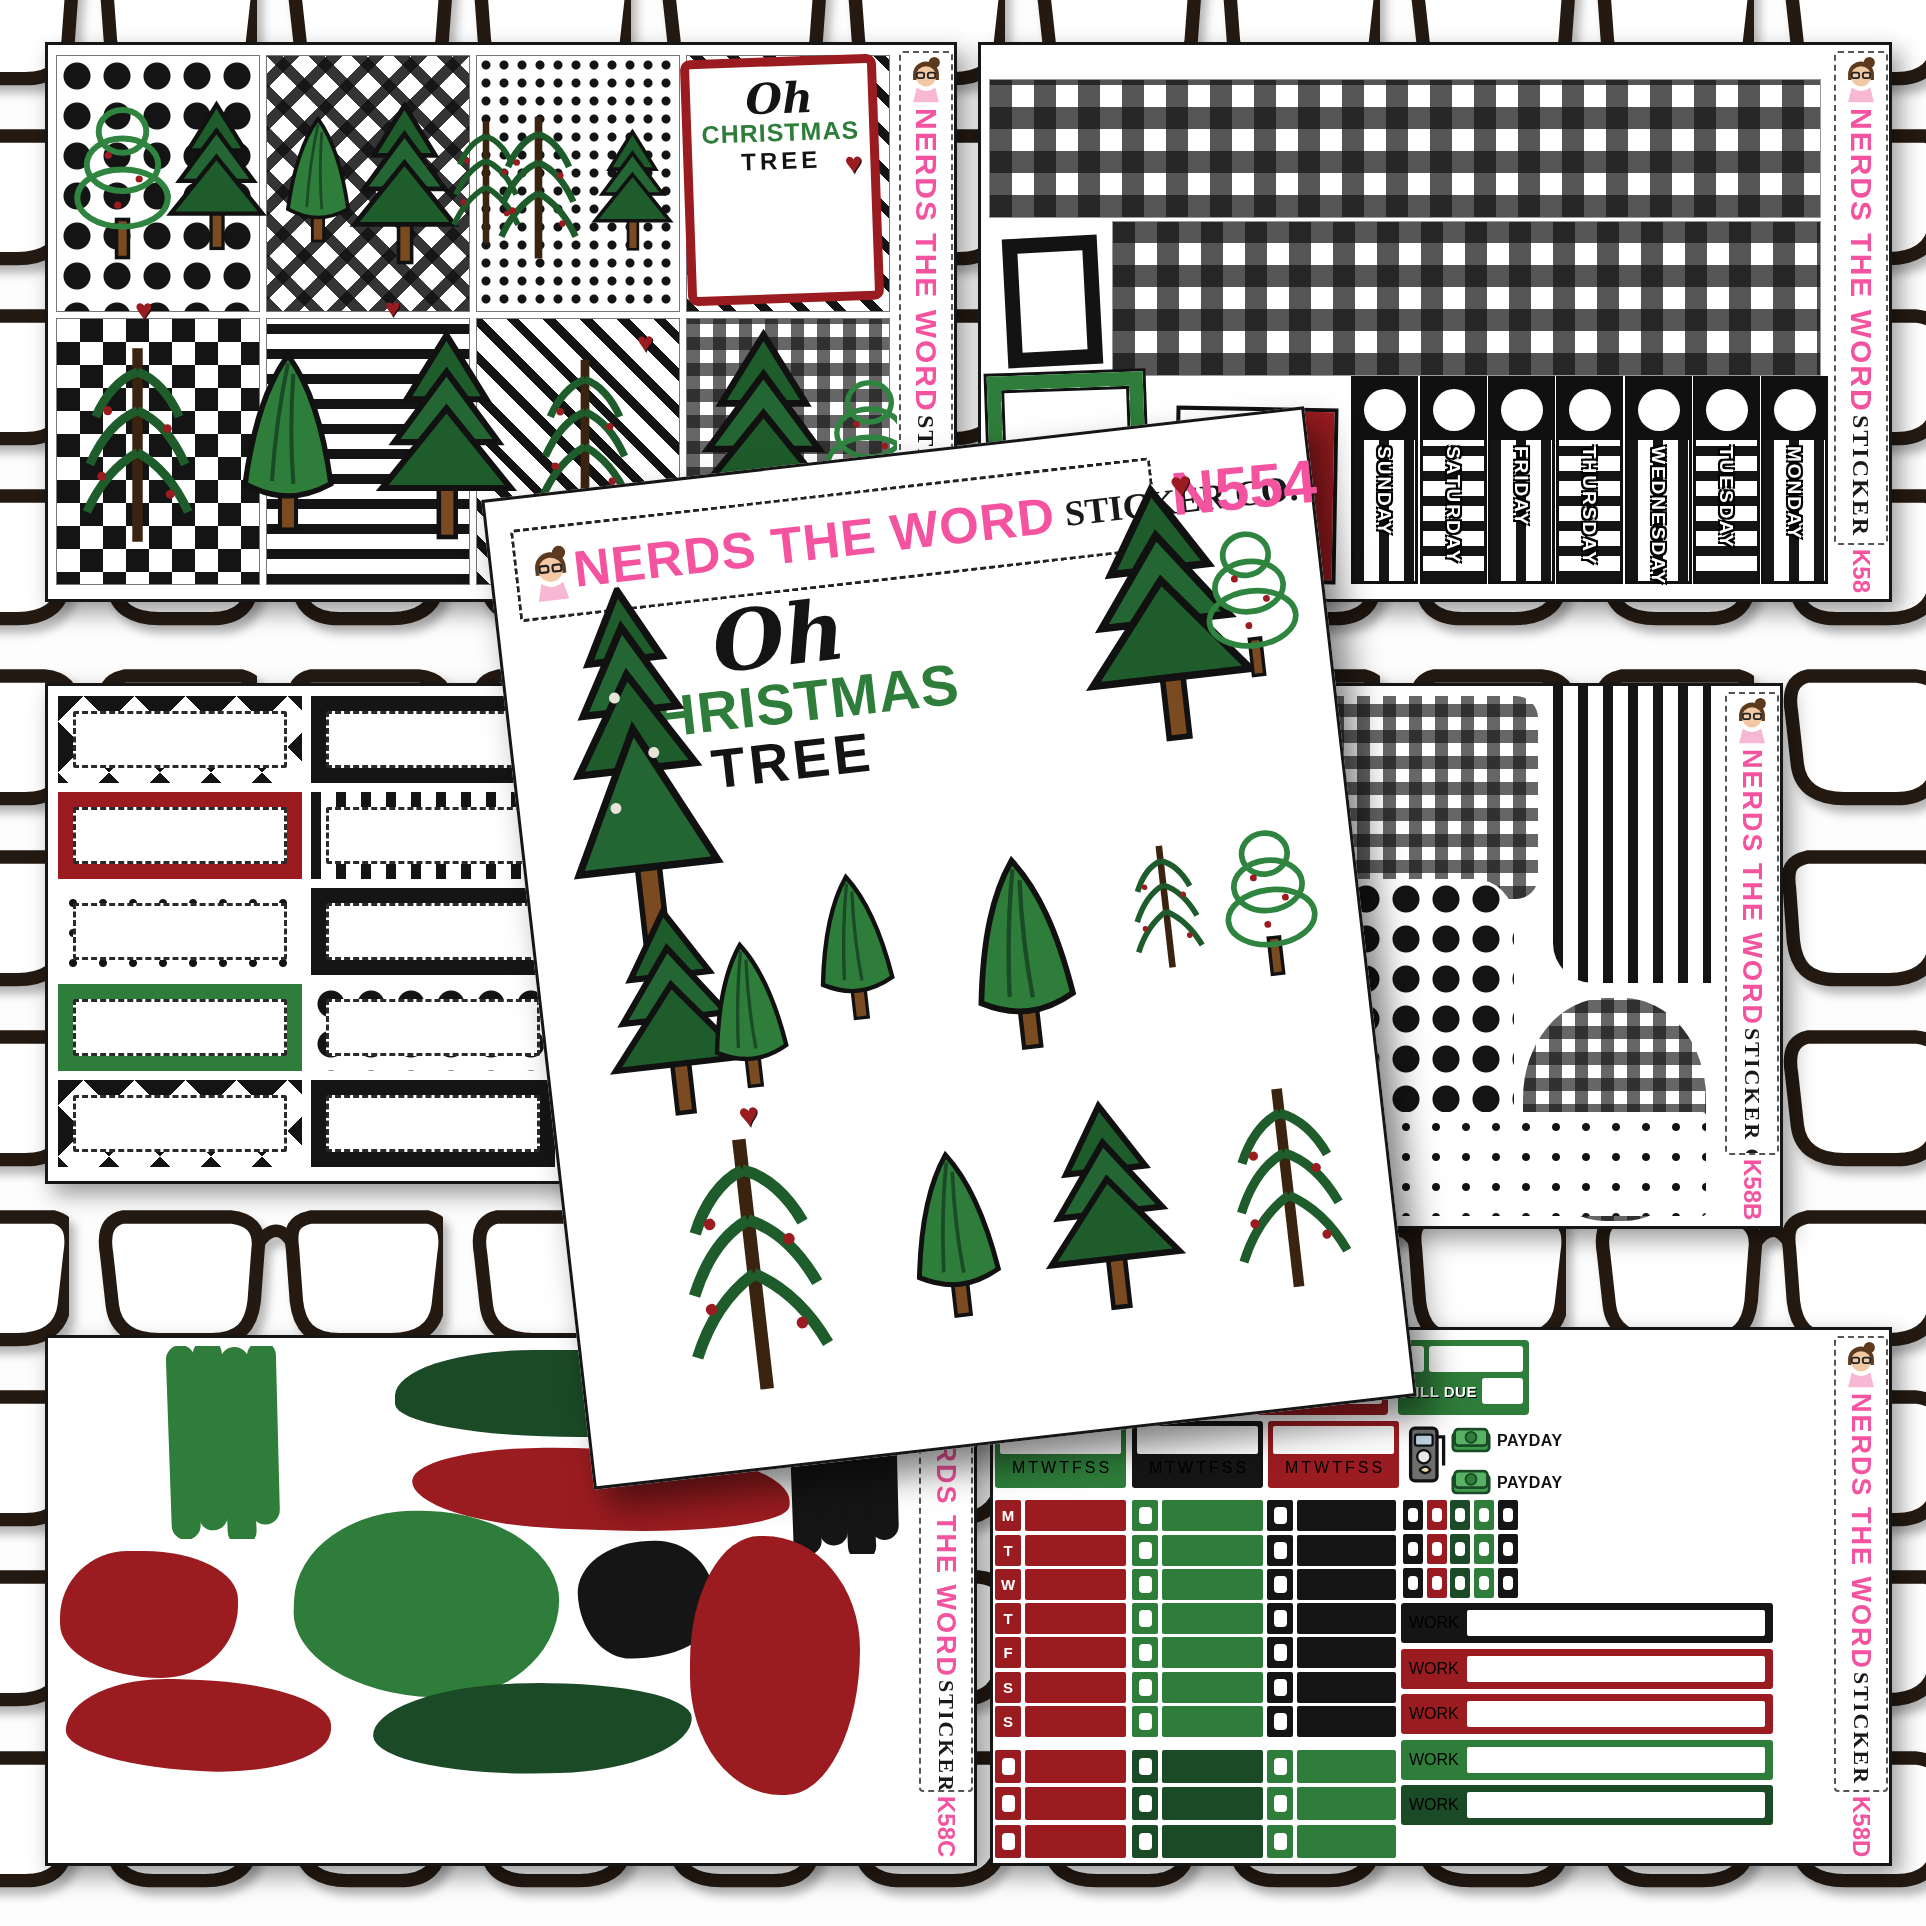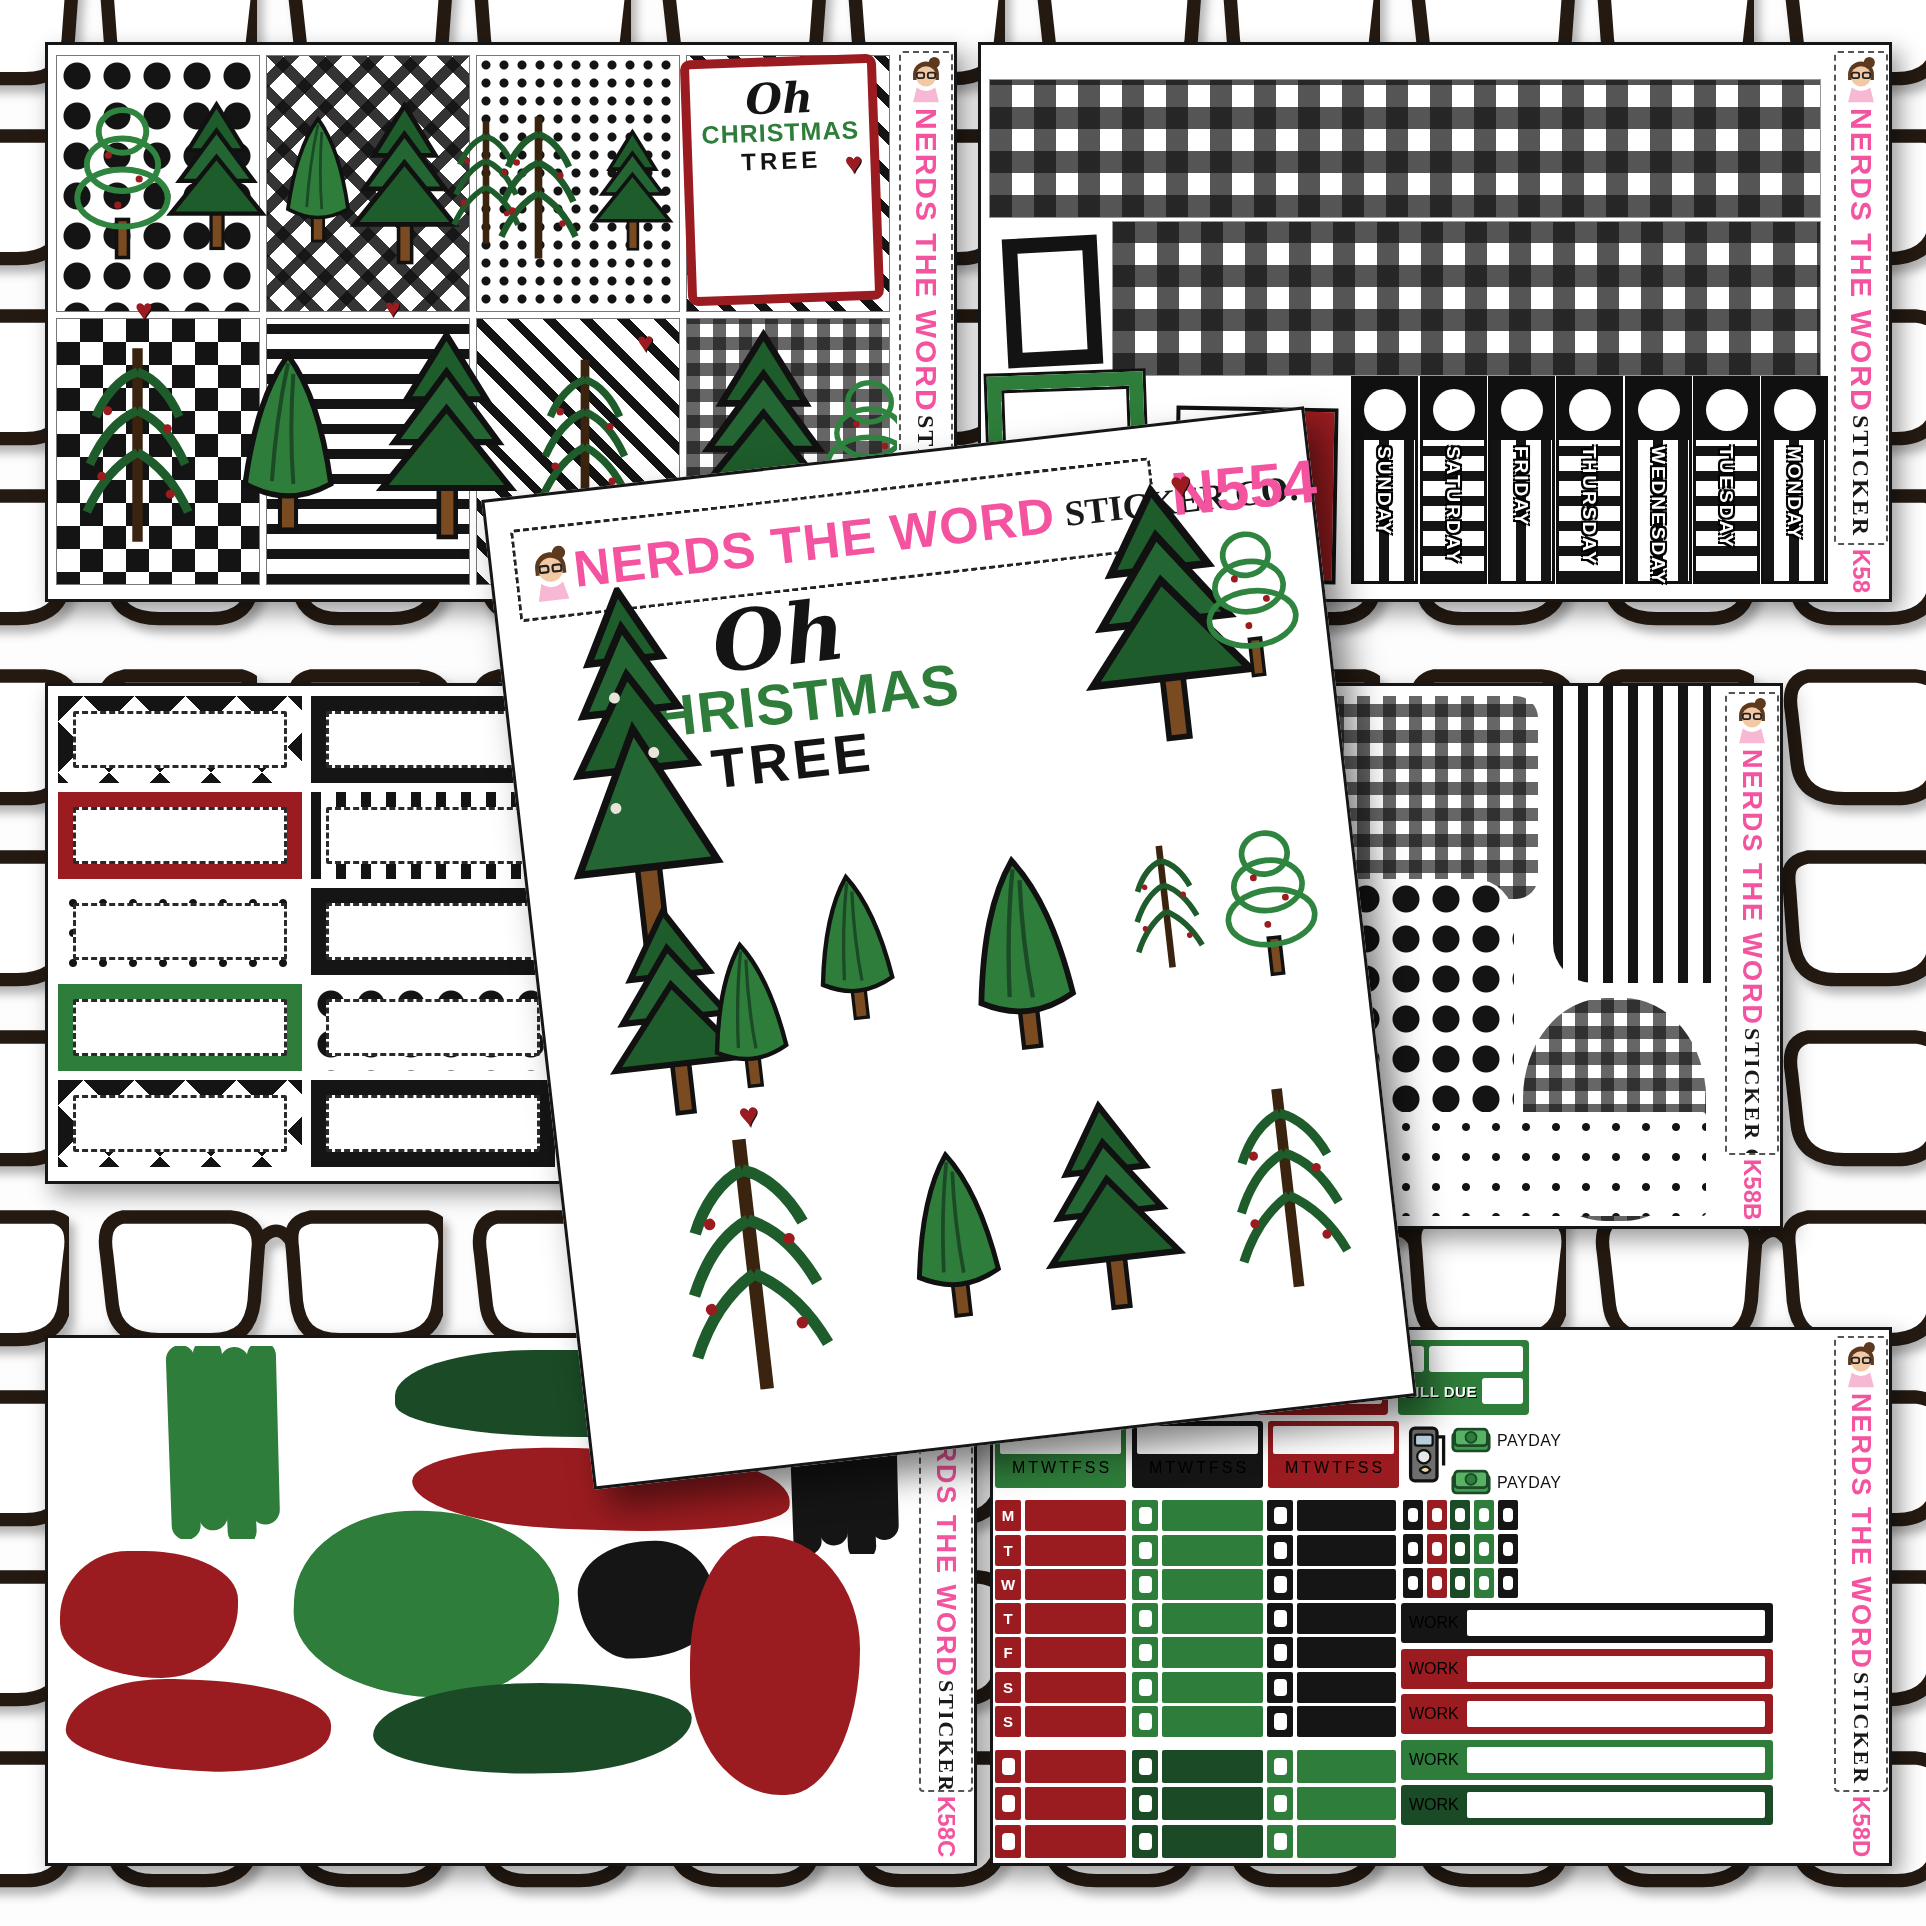--- a/index.html
+++ b/index.html
@@ -67,21 +67,21 @@
   .habit{position:absolute;width:131px;height:67px;border-radius:3px;padding:5px;box-sizing:border-box;}
   .habit-box{height:28px;background:#fff;border-radius:2px;margin-bottom:5px;}
   .habit-letters{display:flex;gap:3px;justify-content:center;}
   .wrow{position:absolute;display:flex;gap:4px;}
   .wcell{width:26px;height:100%;display:flex;align-items:center;justify-content:center;color:#fff;font-weight:800;font-size:15px;border-radius:2px;}
   .wbar{flex:1;height:100%;border-radius:2px;}
   .cbx{width:13px;height:17px;background:#fff;border-radius:4px;}
   .work{position:absolute;display:flex;align-items:center;gap:8px;padding:0 8px;border-radius:3px;box-sizing:border-box;}
   .work .wbox{flex:1;height:26px;background:#fff;border-radius:2px;}
   .payday-row{position:absolute;display:flex;align-items:center;gap:6px;}
-  .payday-row .txt{font-weight:400;font-size:16px;color:#111;letter-spacing:0.5px;text-align:center;}
+  .payday-row .txt{font-weight:700;font-size:16px;color:#111;letter-spacing:0.5px;text-align:center;}
   
   .blob{position:absolute;}
   
   .tree-use{position:absolute;}
   svg{display:block;}
 </style>
 </head>
 <body>
 
 <svg width="0" height="0" style="position:absolute">

